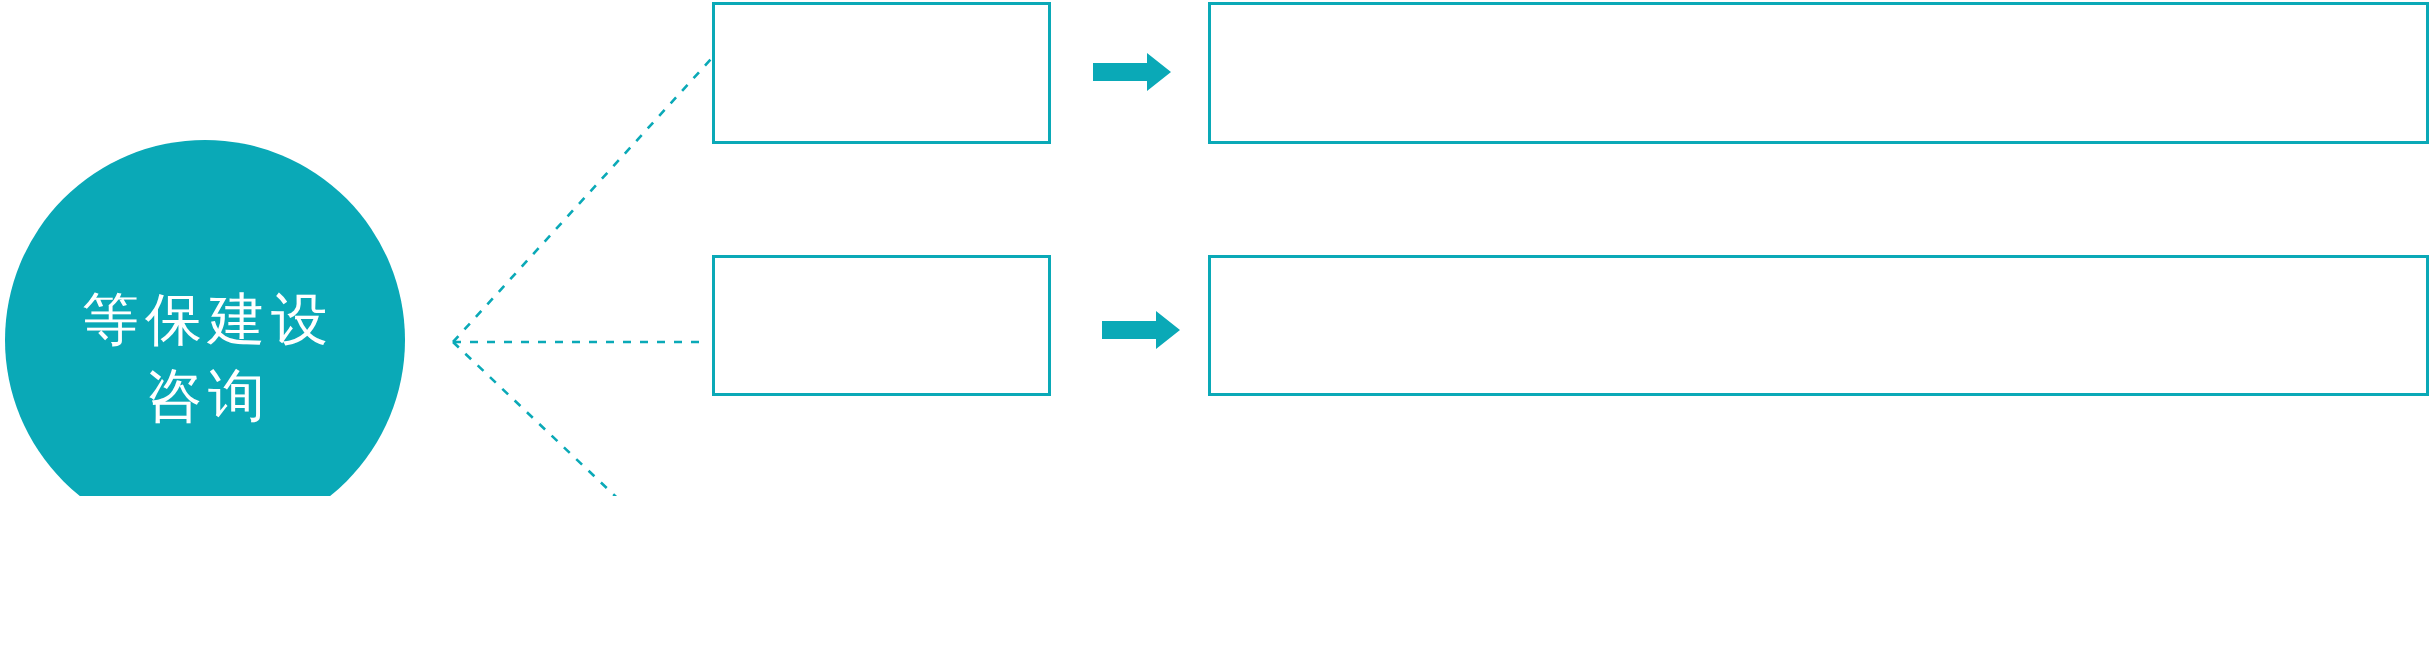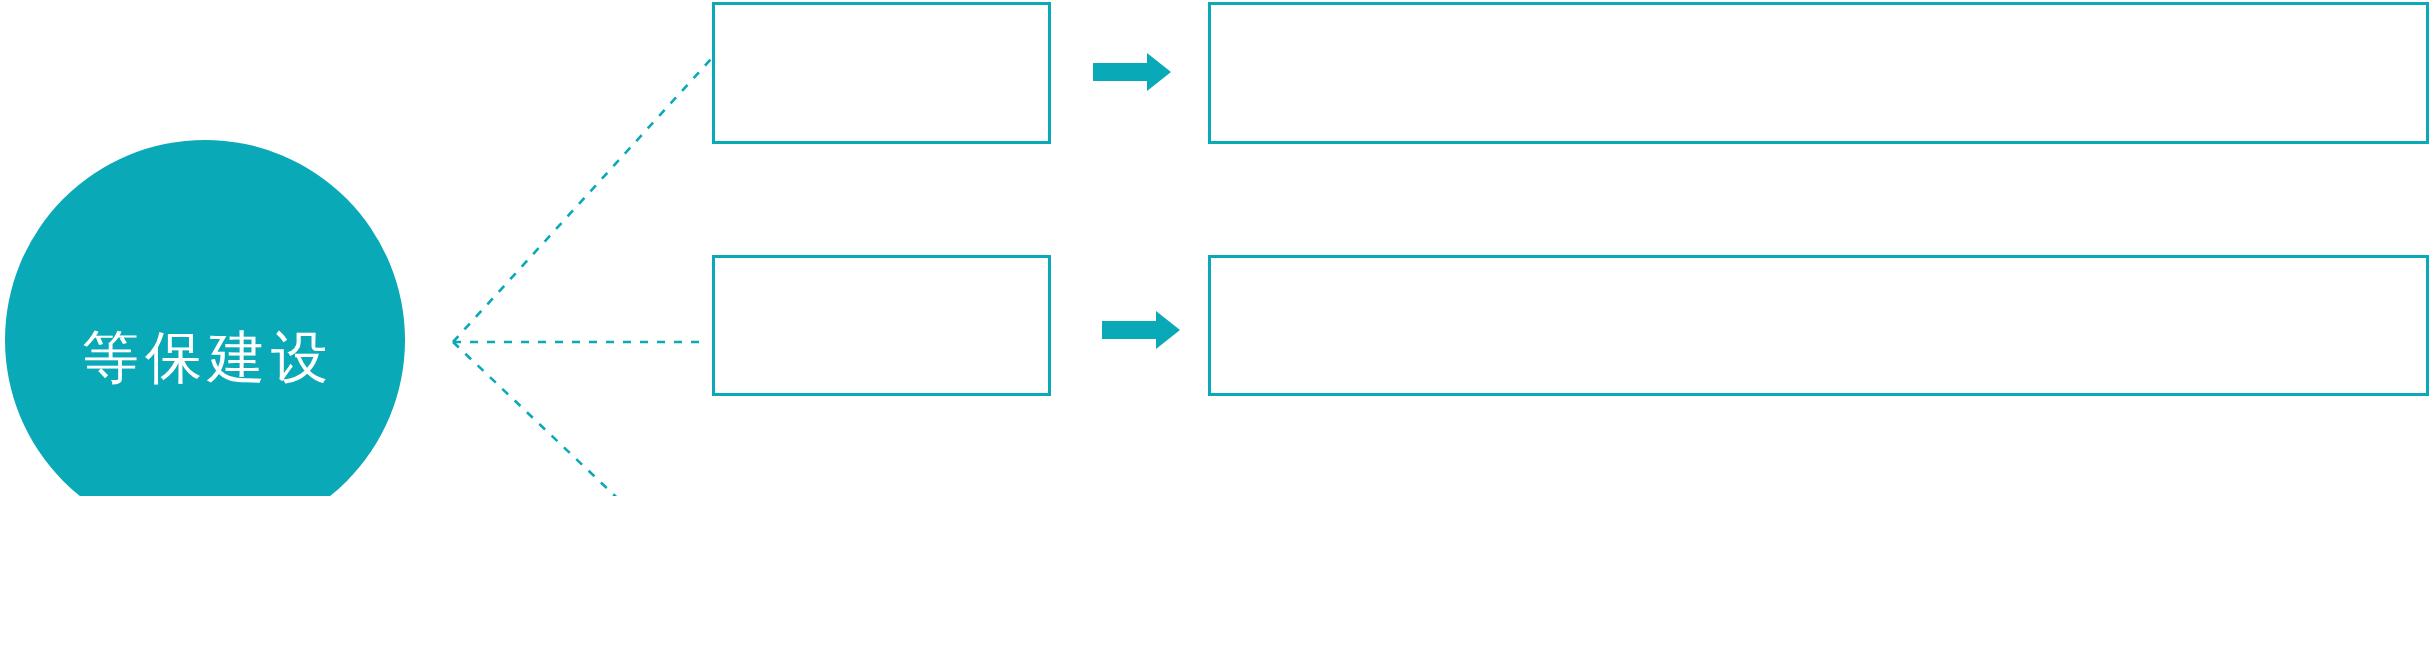--- a/index.html
+++ b/index.html
@@ -91,20 +91,21 @@
 <div class="canvas">
 
   <svg class="connectors" viewBox="0 0 2434 655" xmlns="http://www.w3.org/2000/svg">
     <line x1="453" y1="342" x2="712" y2="58"></line>
     <line x1="453" y1="342" x2="704" y2="342"></line>
     <line x1="453" y1="342" x2="712" y2="588"></line>
   </svg>
 
   <div class="hub">
     <div class="hub-line">等保建设</div>
+    <div class="hub-line">咨询</div>
   </div>
 
   <div class="row1">
     <div class="box branch-box"></div>
     <svg class="arrow" viewBox="0 0 78 38" xmlns="http://www.w3.org/2000/svg">
       <polygon points="0,10 54,10 54,0 78,19 54,38 54,28 0,28"></polygon>
     </svg>
     <div class="box detail-box"></div>
   </div>
 

